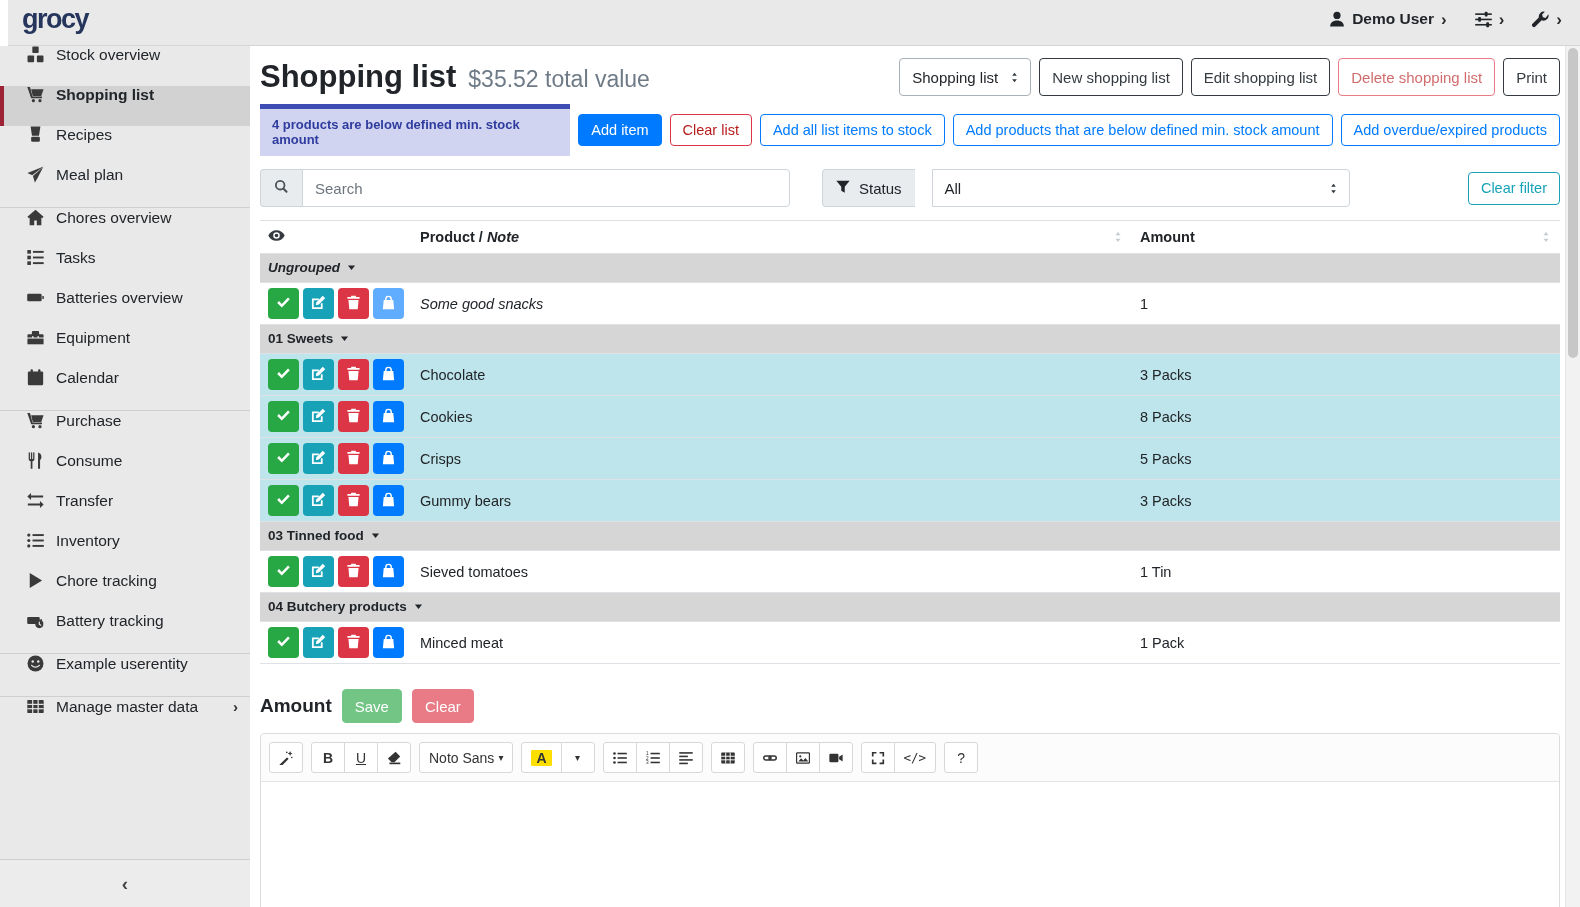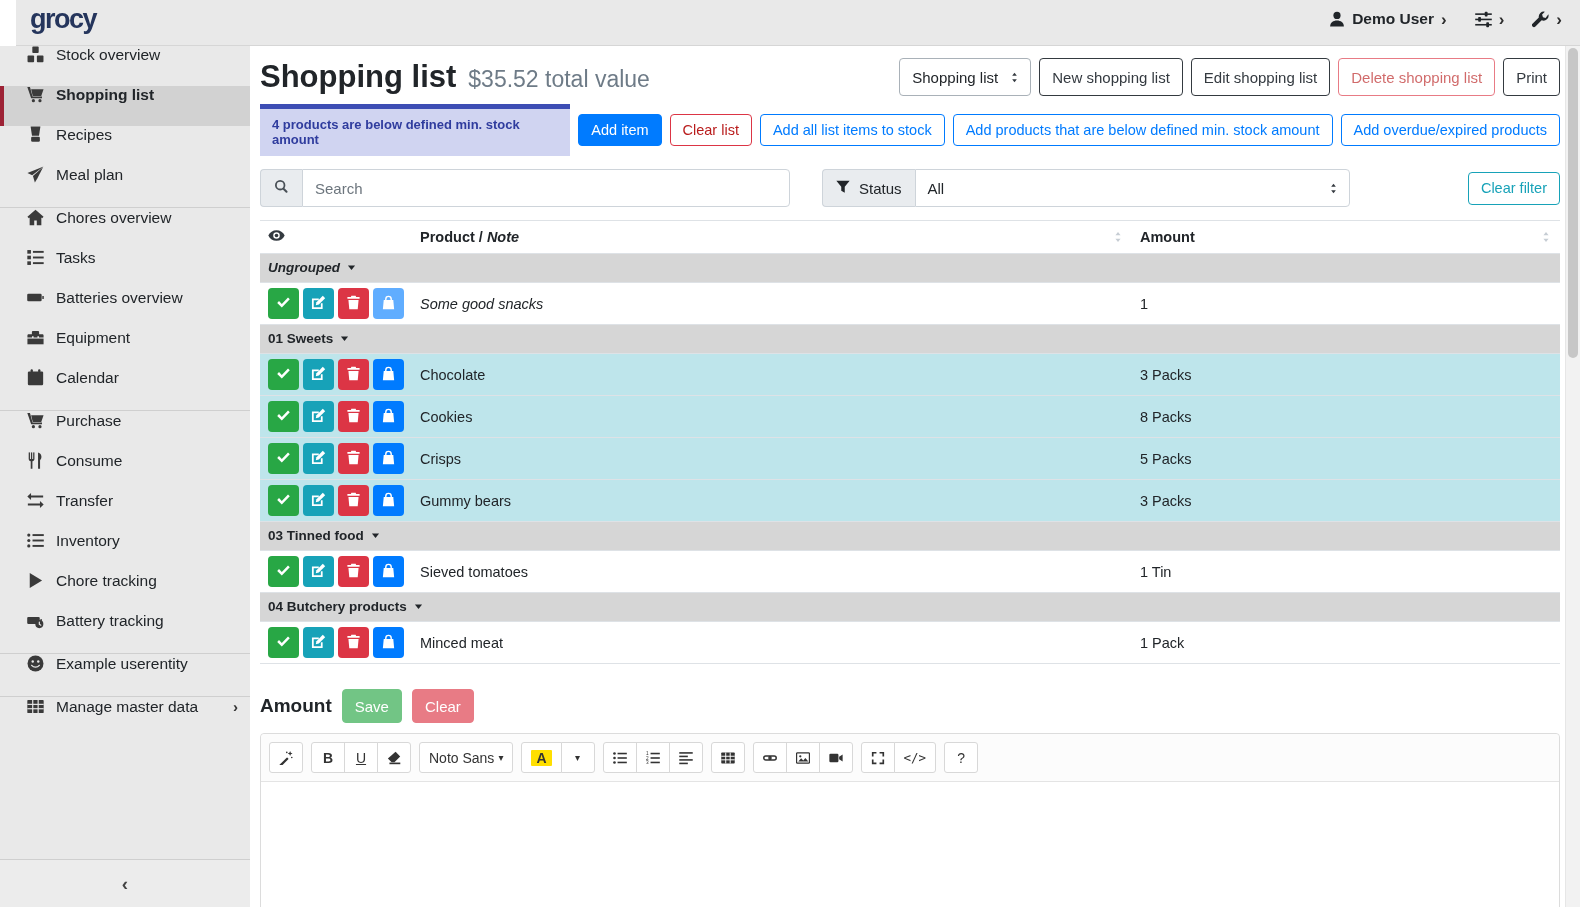--- a/index.html
+++ b/index.html
@@ -5,21 +5,21 @@
   * { box-sizing: border-box; }
   html,body { margin:0; padding:0; }
   body {
     width:1580px; height:907px; overflow:hidden; position:relative;
     font-family:"Liberation Sans", sans-serif; font-size:14px; color:#212529; background:#fff;
   }
   button { font-family:inherit; cursor:pointer; }
 
   
   .topbar {
-    position:absolute; top:0; left:16px; right:0; height:46px; background:#e9e9e9;
+    position:absolute; top:0; left:8px; right:0; height:46px; background:#e9e9e9;
     border-bottom:1px solid #d6d6d6; display:flex; align-items:center; justify-content:space-between;
     padding:0 18px 7px 14px; z-index:5;
   }
   .logo { font-size:27px; font-weight:800; letter-spacing:-1.5px; color:#25355c; cursor:pointer; }
   .topbar-right { display:flex; align-items:center; gap:28px; }
   .tb-group { display:flex; align-items:center; gap:7px; cursor:pointer; color:#212529; }
   .tb-group .uname { font-size:15.5px; font-weight:600; }
   .chev { font-size:17px; font-weight:700; color:#2d2d2d; line-height:1; }
   .tb-group svg { display:block; }
 
@@ -86,21 +86,21 @@
   .prepend {
     height:38px; background:#e9ecef; border:1px solid #ced4da; border-right:none;
     border-radius:4px 0 0 4px; display:flex; align-items:center; justify-content:center;
     color:#495057; padding:0 13px;
   }
   .search-input {
     flex:1; height:38px; border:1px solid #ced4da; border-radius:0 4px 4px 0;
     padding:0 12px; font-size:15px; color:#495057; outline:none; font-family:inherit;
   }
   .search-input::placeholder { color:#6c757d; }
-  .status-group { display:flex; width:528px; margin-left:32px; }
+  .status-group { display:flex; width:528px; margin-left:32px;gap:17px; }
   .status-prepend { gap:9px; font-size:15px; color:#212529; }
   .status-select { flex:1; border-color:#ced4da; border-radius:0 4px 4px 0; min-width:0;text-align:center; }
   .clear-filter { margin-left:auto; height:33px; font-size:14.5px; }
 
   
   table.list-table { width:100%; border-collapse:collapse; }
   .list-table th {
     border-top:1px solid #dee2e6; border-bottom:1px solid #dee2e6;
     text-align:left; padding:6px 8px; font-size:14.5px; font-weight:700; height:31px;
   }

